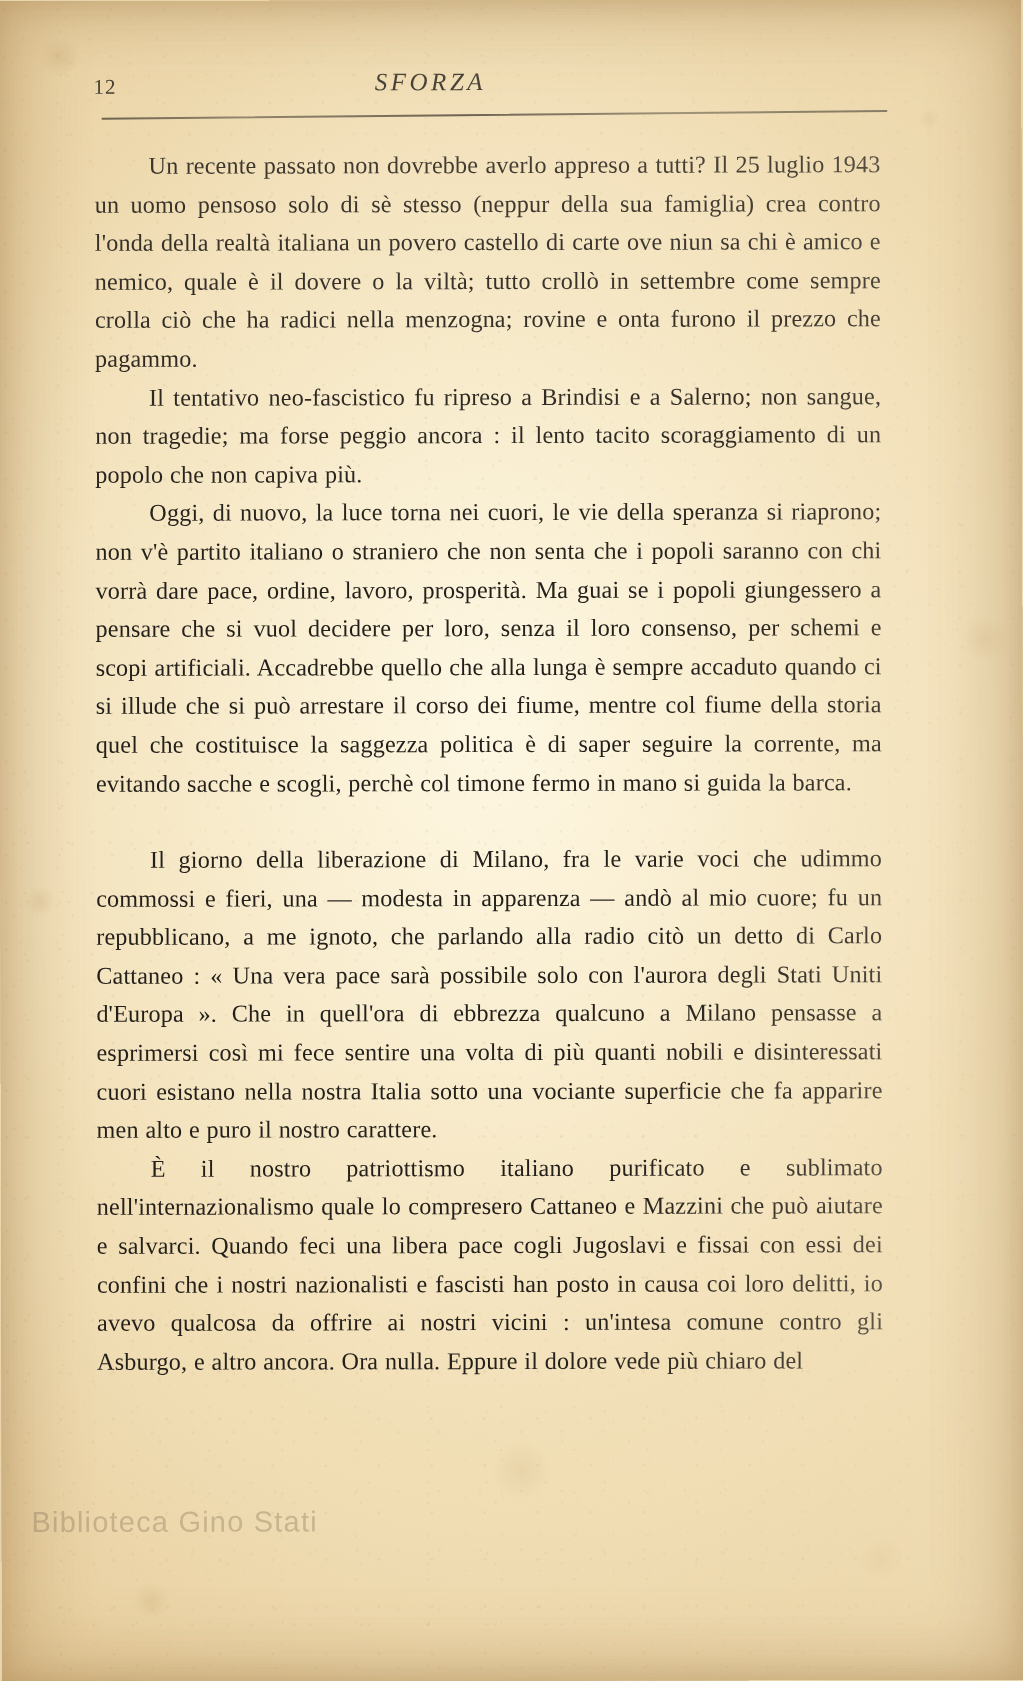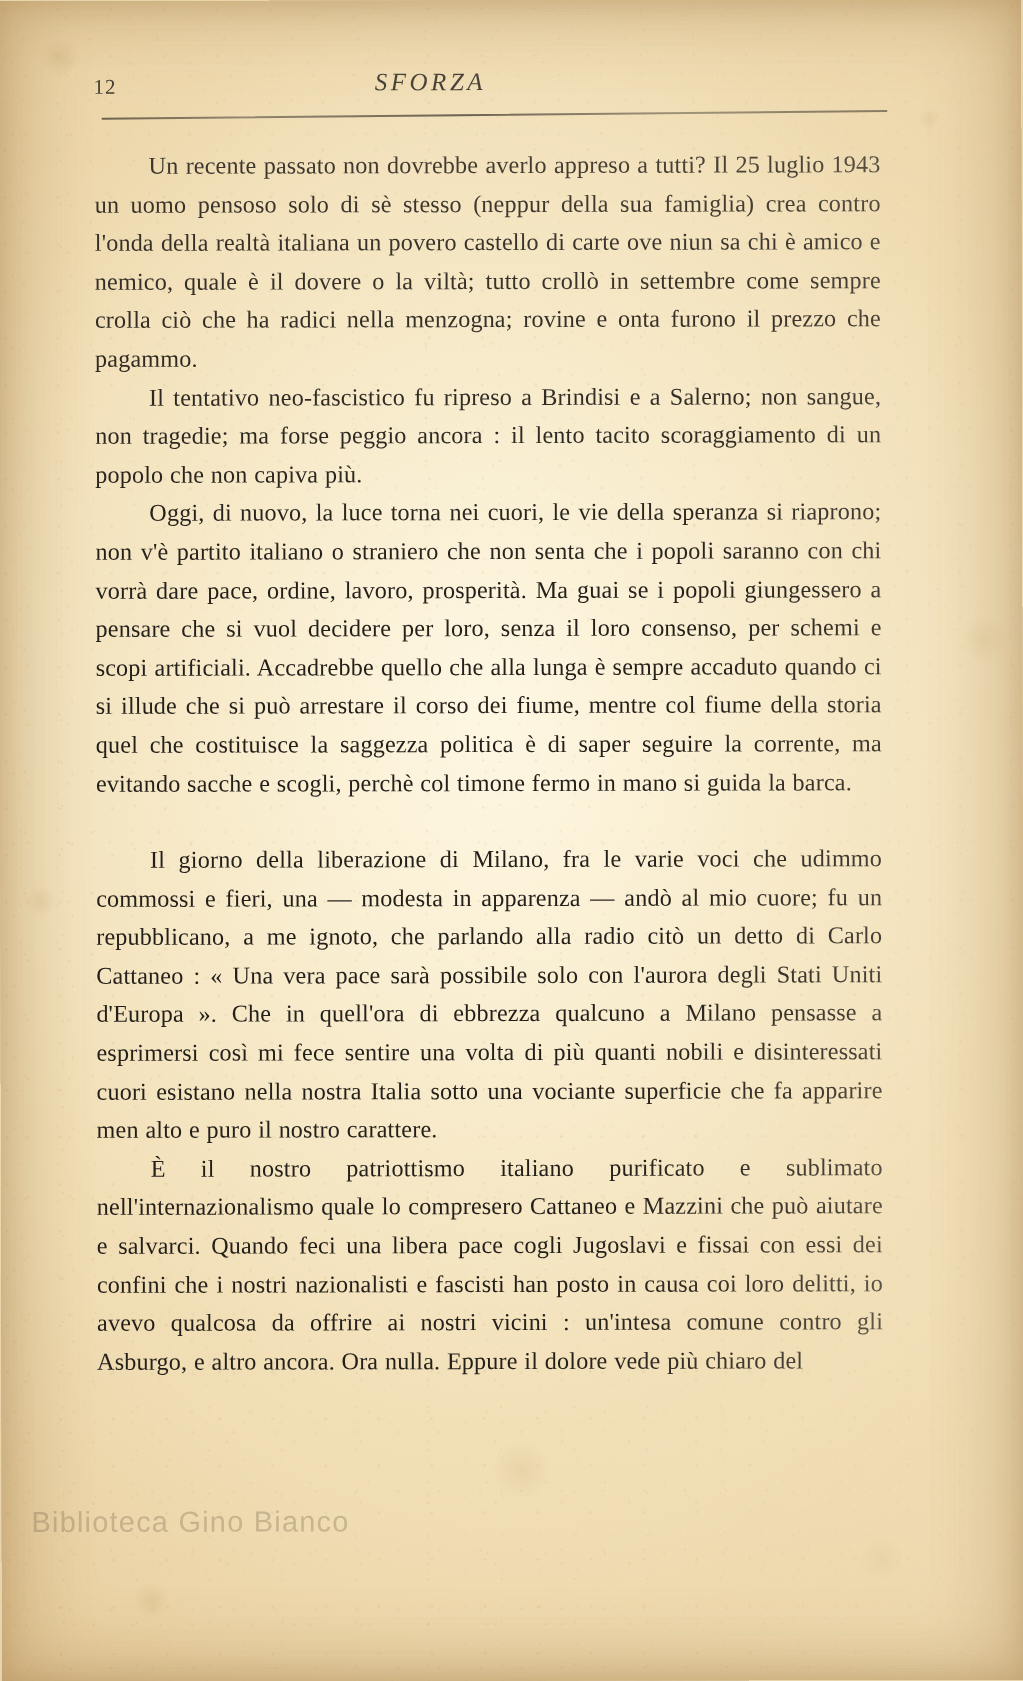--- a/index.html
+++ b/index.html
@@ -187,15 +187,15 @@
     <p>Il giorno della liberazione di Milano, fra le varie voci che udimmo commossi e fieri, una — modesta in apparenza — andò al mio cuore; fu un repubblicano, a me ignoto, che parlando alla radio citò un detto di Carlo Cattaneo : « Una vera pace sarà possibile solo con l'aurora degli Stati Uniti d'Europa ». Che in quell'ora di ebbrezza qualcuno a Milano pensasse a esprimersi così mi fece sentire una volta di più quanti nobili e disinteressati cuori esistano nella nostra Italia sotto una vociante superficie che fa apparire men alto e puro il nostro carattere.</p>
     <p>È il nostro patriottismo italiano purificato e sublimato nell'internazionalismo quale lo compresero Cattaneo e Mazzini che può aiutare e salvarci. Quando feci una libera pace cogli Jugoslavi e fissai con essi dei confini che i nostri nazionalisti e fascisti han posto in causa coi loro delitti, io avevo qualcosa da offrire ai nostri vicini : un'intesa comune contro gli Asburgo, e altro ancora. Ora nulla. Eppure il dolore vede più chiaro del</p>
   </div>
 
   <div class="grain"></div>
   <div class="foxing"></div>
   <div class="fade-top"></div>
   <div class="fade-wrap"></div>
   <div class="edge-shade"></div>
 
-  <div class="watermark">Biblioteca Gino Bianco</div>
+  <div class="watermark">Biblioteca Gino Stati</div>
 
 </div>
 
 </body></html>

